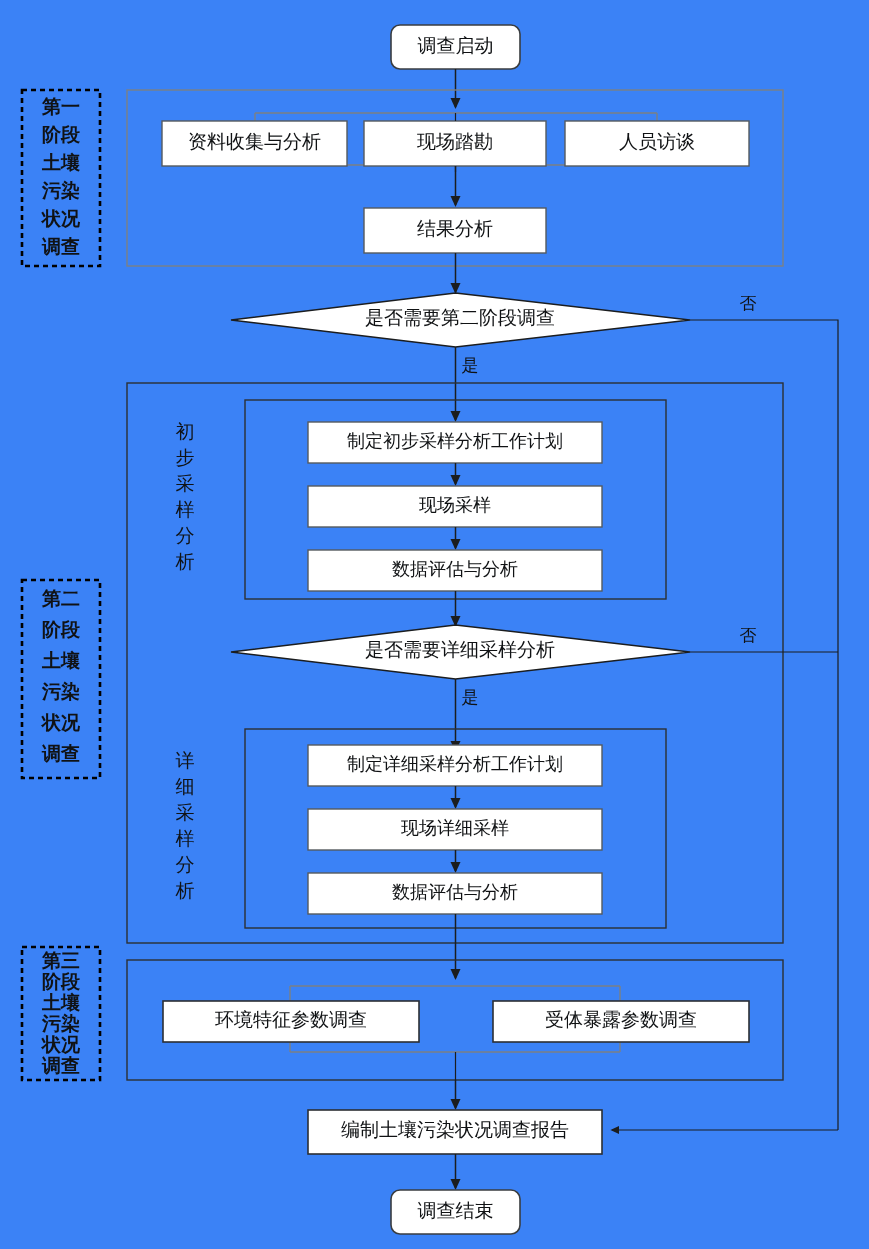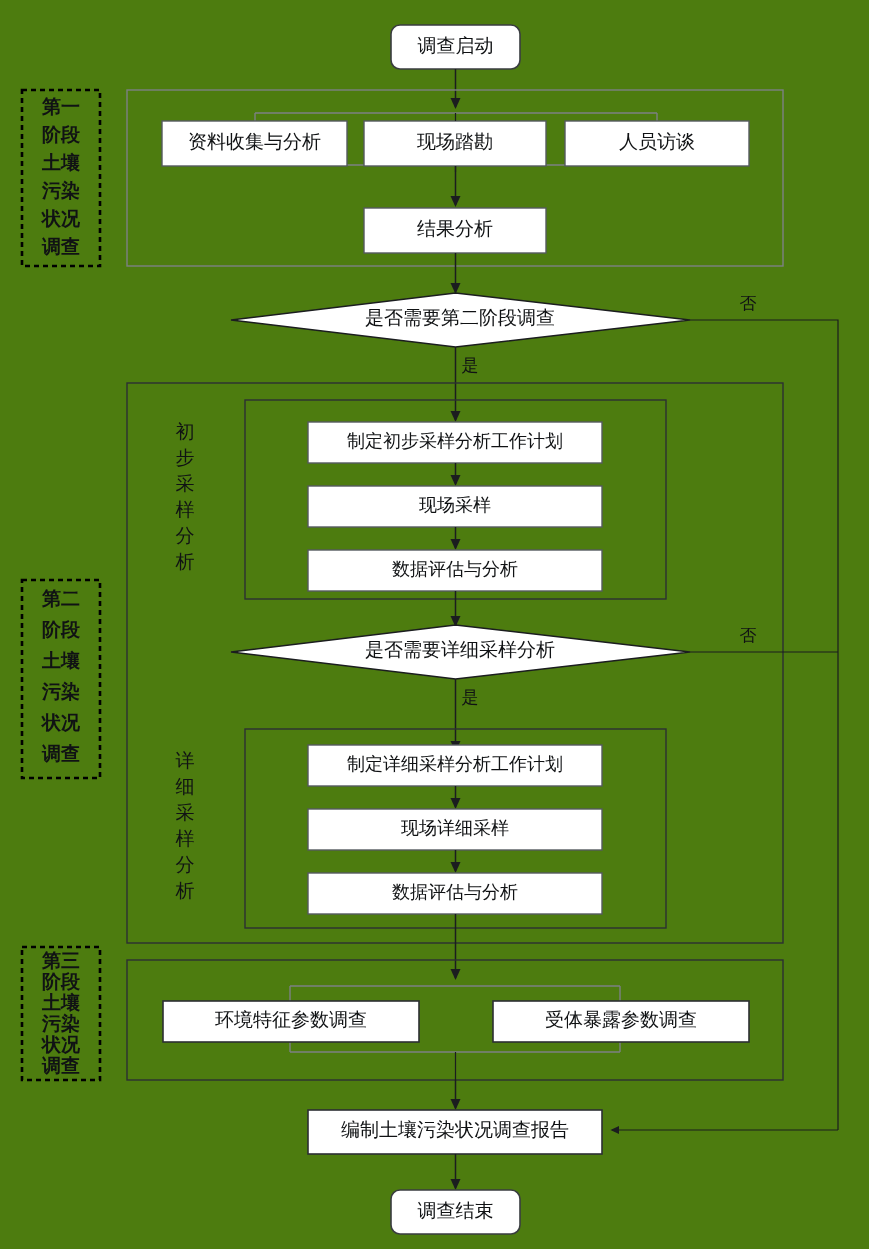--- a/index.html
+++ b/index.html
@@ -7,21 +7,21 @@
     padding: 0;
     background: #ffffff;
   }
   body {
     font-family: "Liberation Serif", "DejaVu Serif", serif;
   }
   #page {
     position: relative;
     width: 869px;
     height: 1249px;
-    background: #4d7c0f;
+    background: #3b82f6;
     overflow: hidden;
   }
   svg.flow {
     position: absolute;
     top: 0;
     left: 0;
     width: 869px;
     height: 1249px;
   }
   .node-rect {

